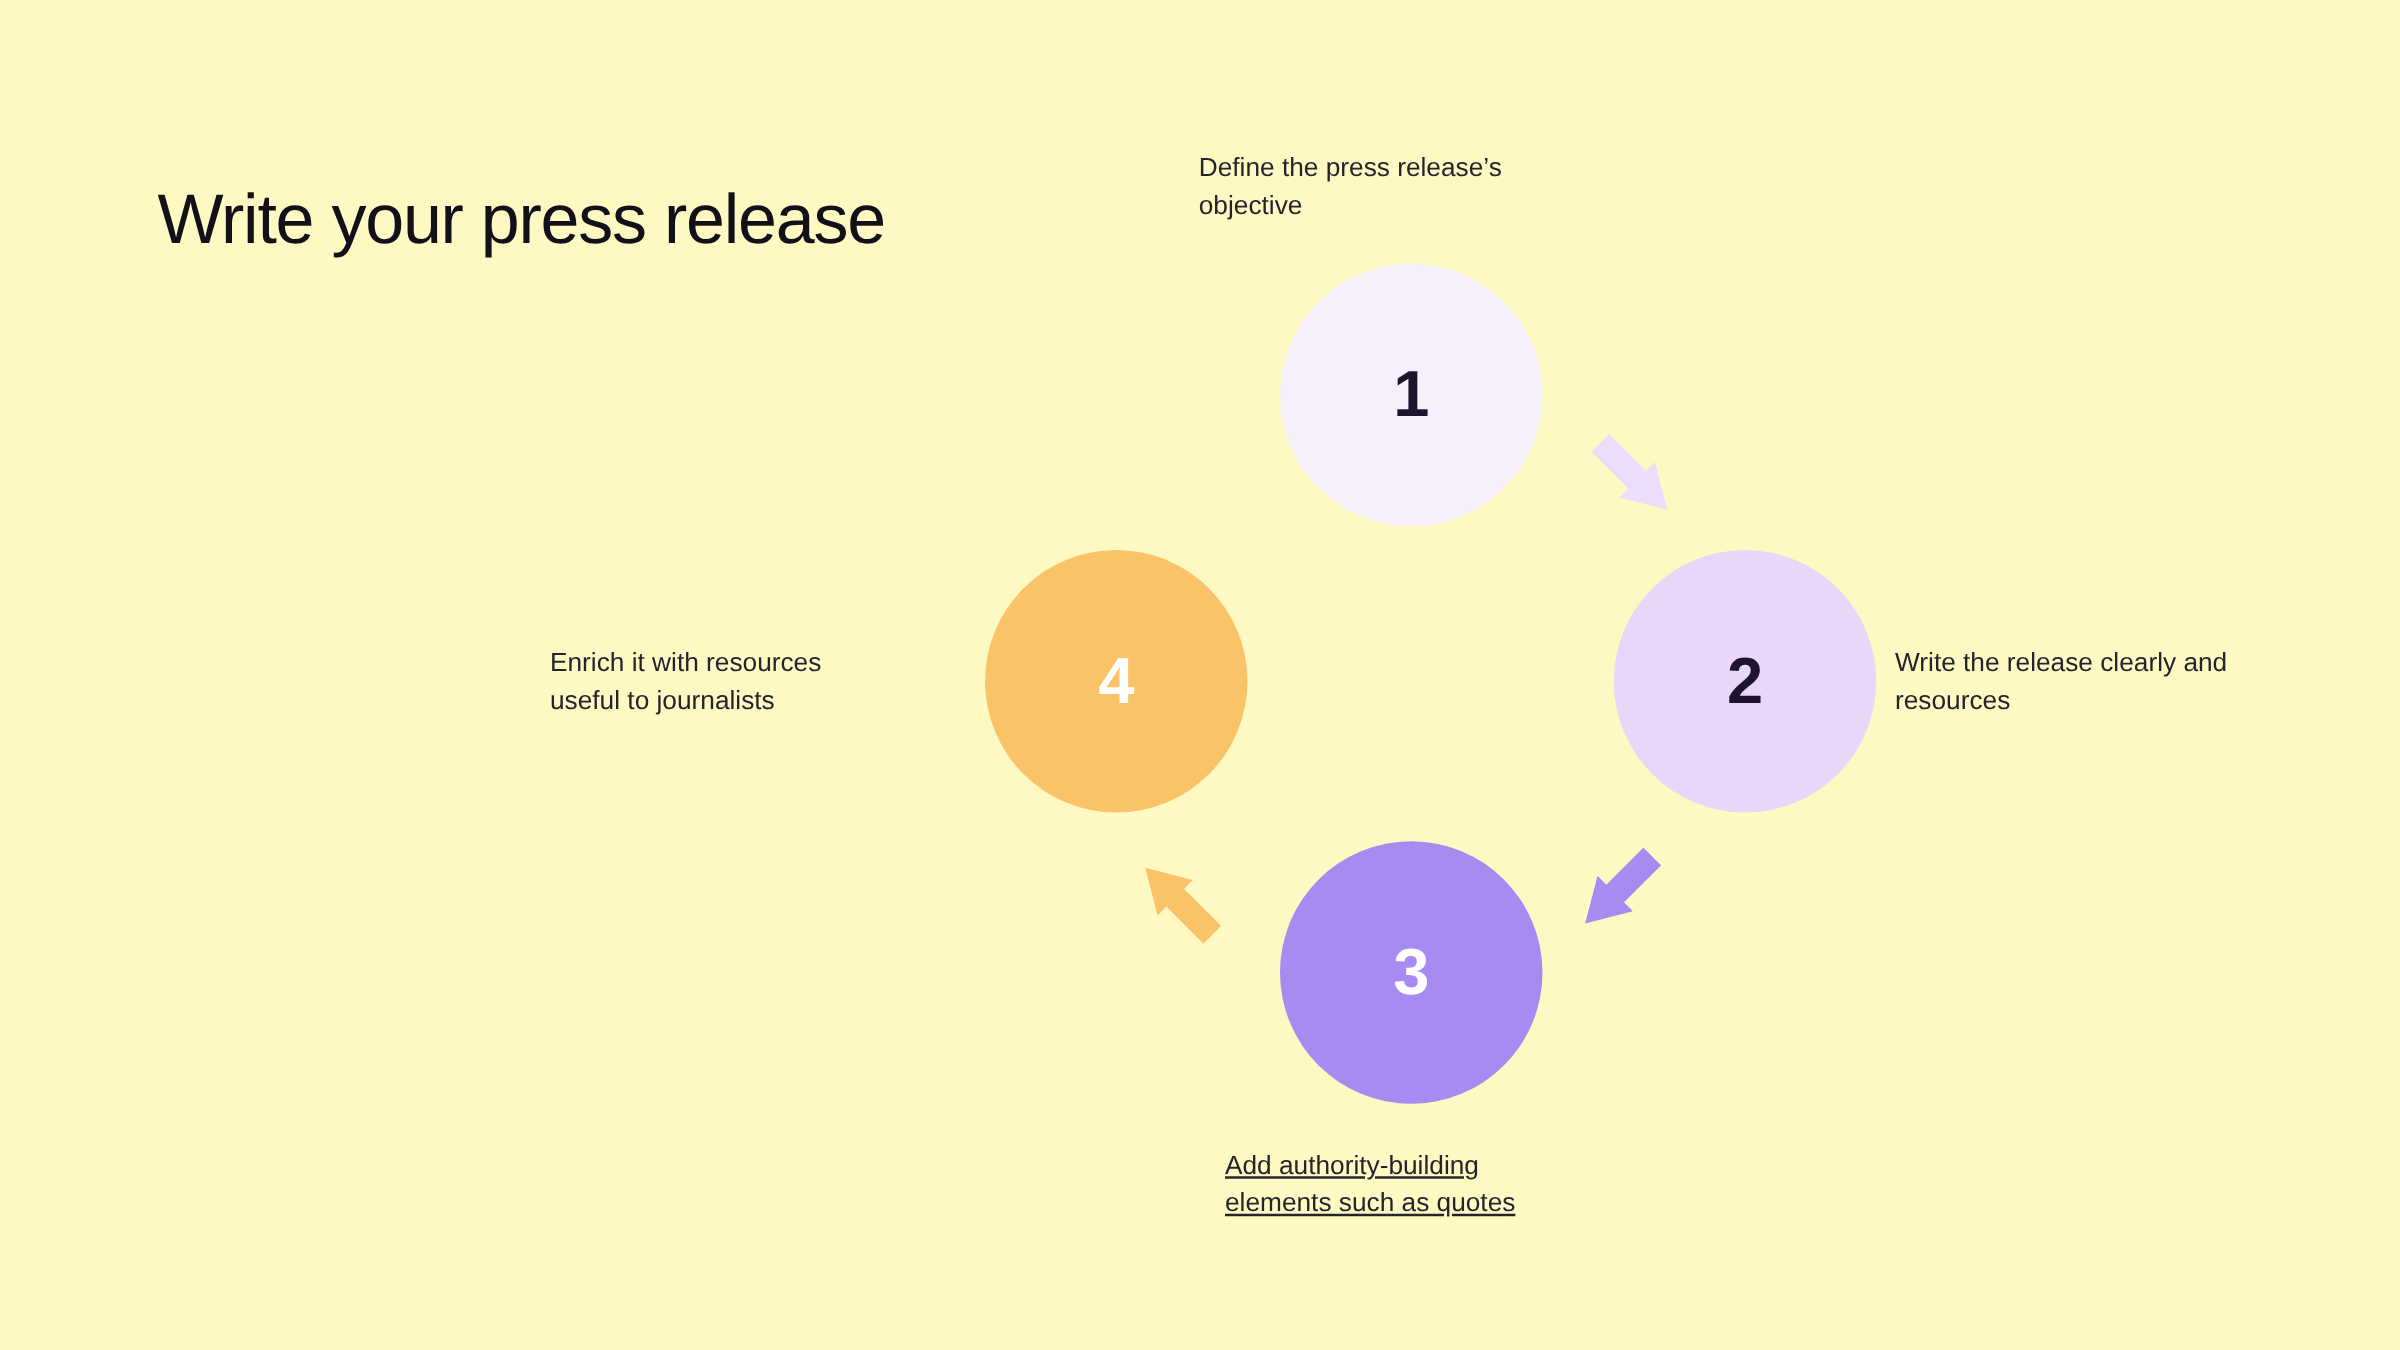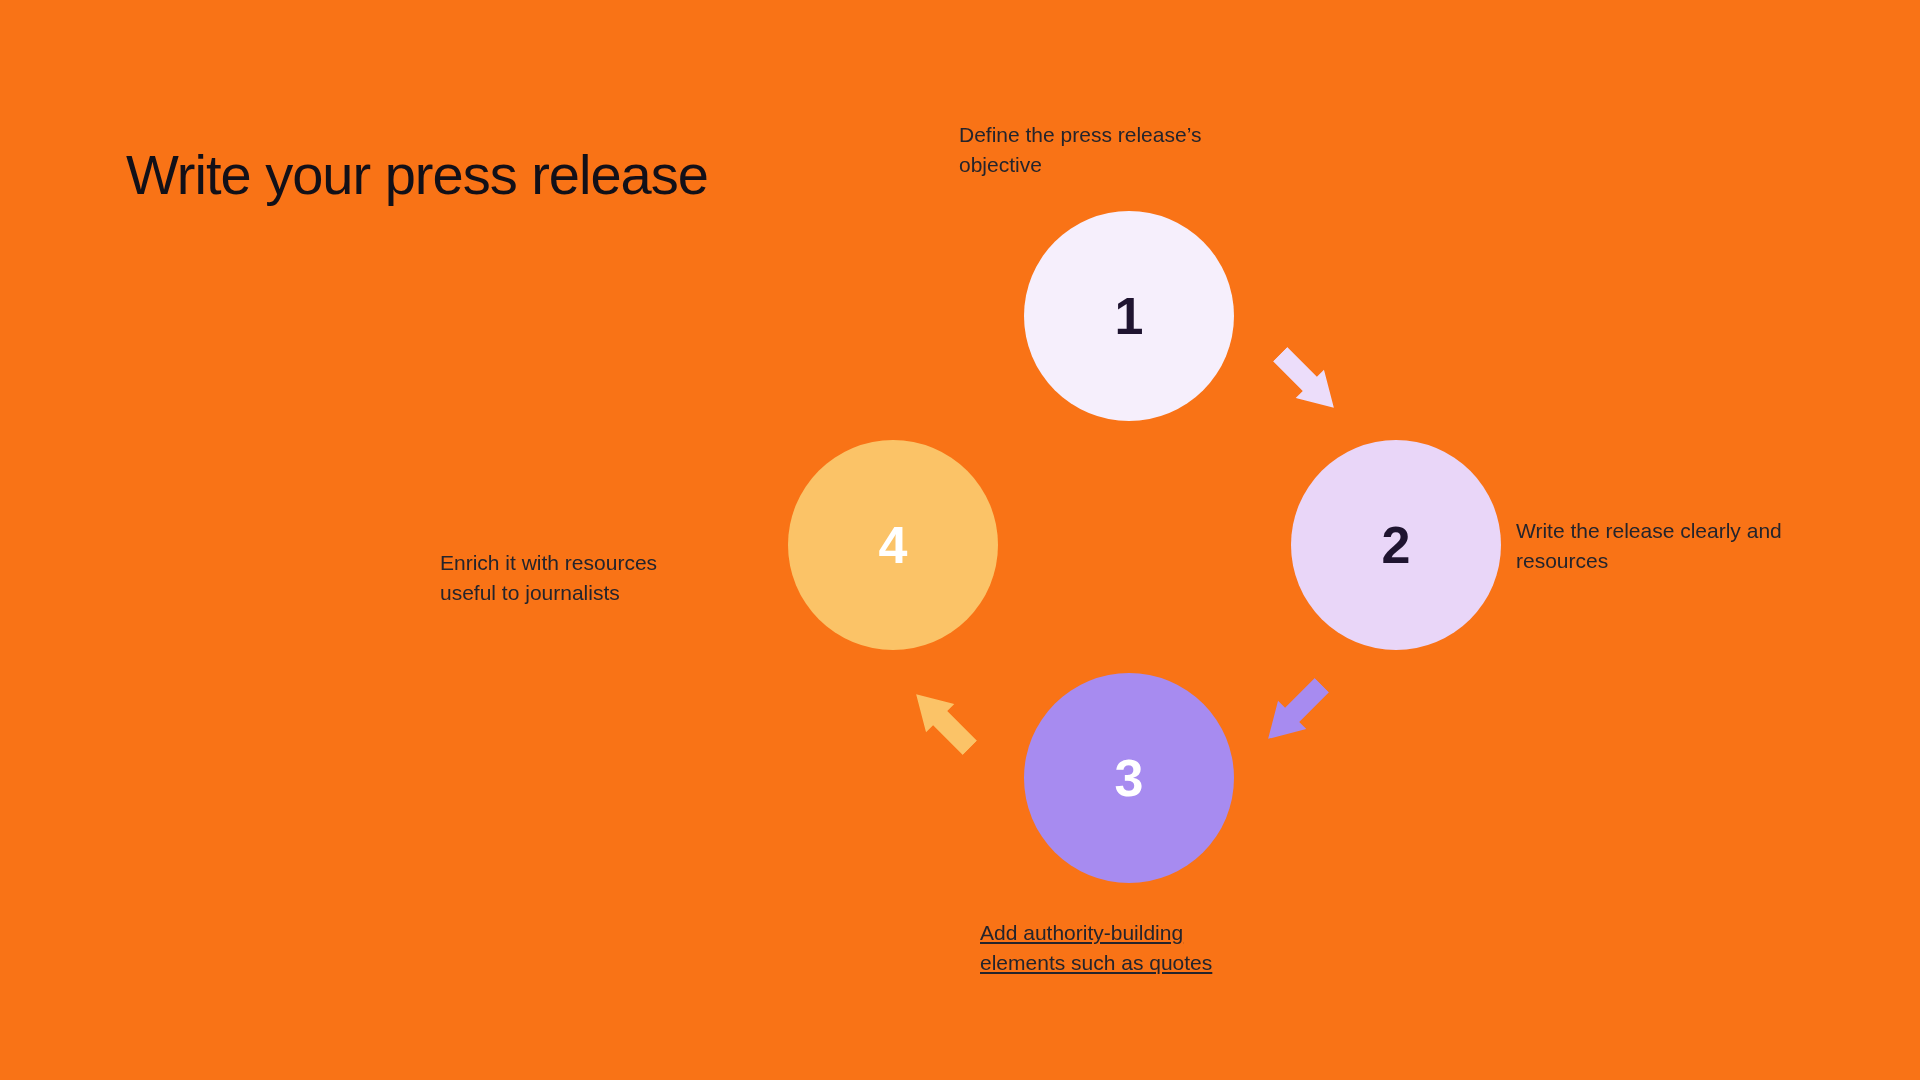--- a/index.html
+++ b/index.html
@@ -66,21 +66,21 @@
     width: 76px;
     height: 40px;
   }
   .arrow-1-2 { left: 1269px; top: 361px; transform: rotate(45deg); }
   .arrow-2-3 { left: 1257px; top: 692px; transform: rotate(135deg); }
   .arrow-3-4 { left: 905px;  top: 701px; transform: rotate(-135deg); }
 </style>
 </head>
 <body>
 
-<div class="canvas" style="background: #f97316;">
+<div class="canvas" style="background: #fef9c3;">
 
   <h1 class="title" style="color: rgb(18, 16, 24);">Write your press release</h1>
 
   <div class="step-label label-1" style="color: rgb(36, 36, 44);">Define the press release’s
 objective</div>
   <div class="circle circle-1" style="background: rgb(246, 239, 252); color: rgb(31, 20, 48);">
     <span class="num">1</span>
   </div>
 
   <svg class="arrow arrow-1-2" viewBox="0 0 76 40">
@@ -103,16 +103,16 @@
   <div class="step-label label-3" style="color: rgb(36, 36, 44);">Add authority-building
 elements such as quotes</div>
 
   <svg class="arrow arrow-3-4" viewBox="0 0 76 40">
     <path d="M0,10 H42 V0 L76,20 L42,40 V30 H0 Z" fill="#fbc367"></path>
   </svg>
 
   <div class="circle circle-4" style="background: rgb(251, 195, 103); color: rgb(255, 255, 255);">
     <span class="num">4</span>
   </div>
-  <div class="step-label label-4" style="color: rgb(36, 36, 44); margin-top: 32px;">Enrich it with resources
+  <div class="step-label label-4" style="color: rgb(36, 36, 44);">Enrich it with resources
 useful to journalists</div>
 
 </div>
 
 </body></html>

